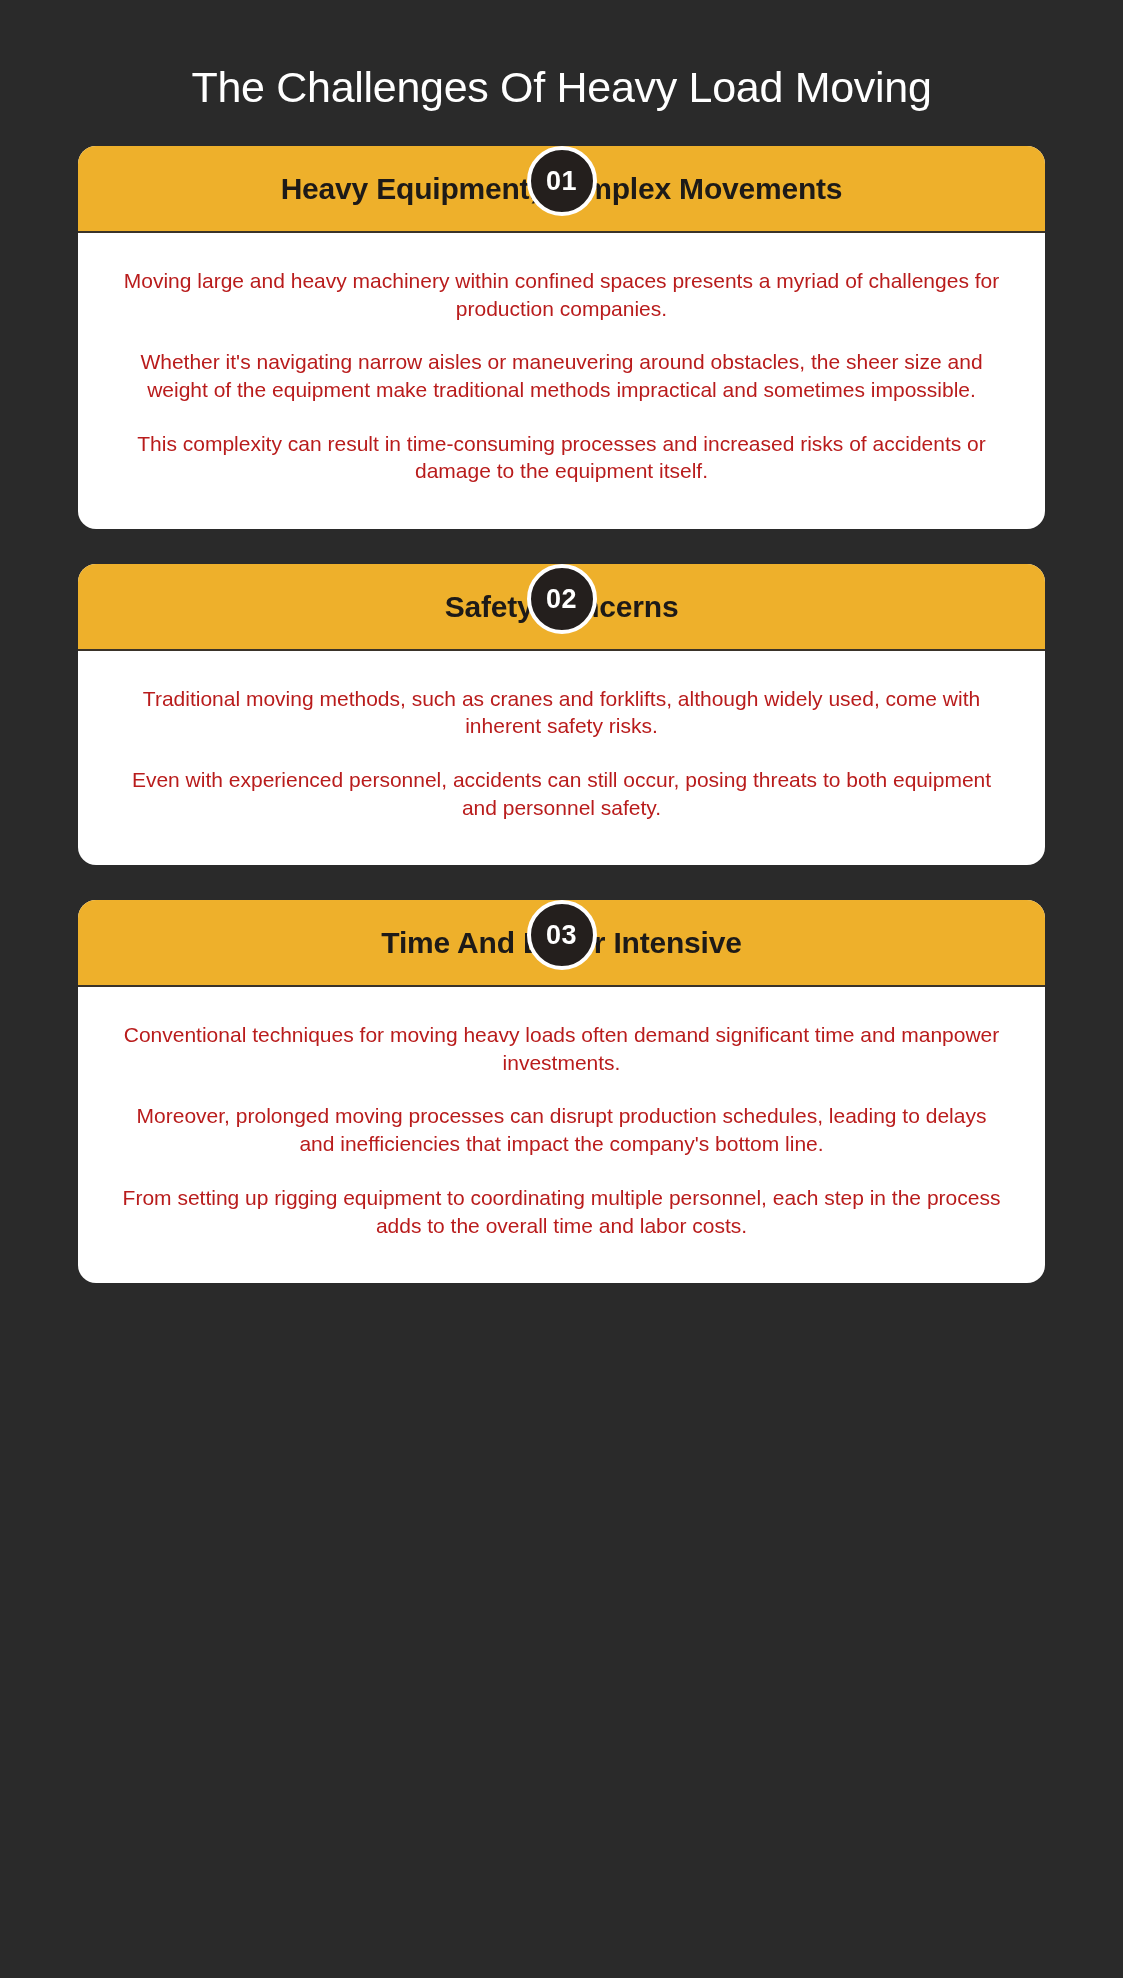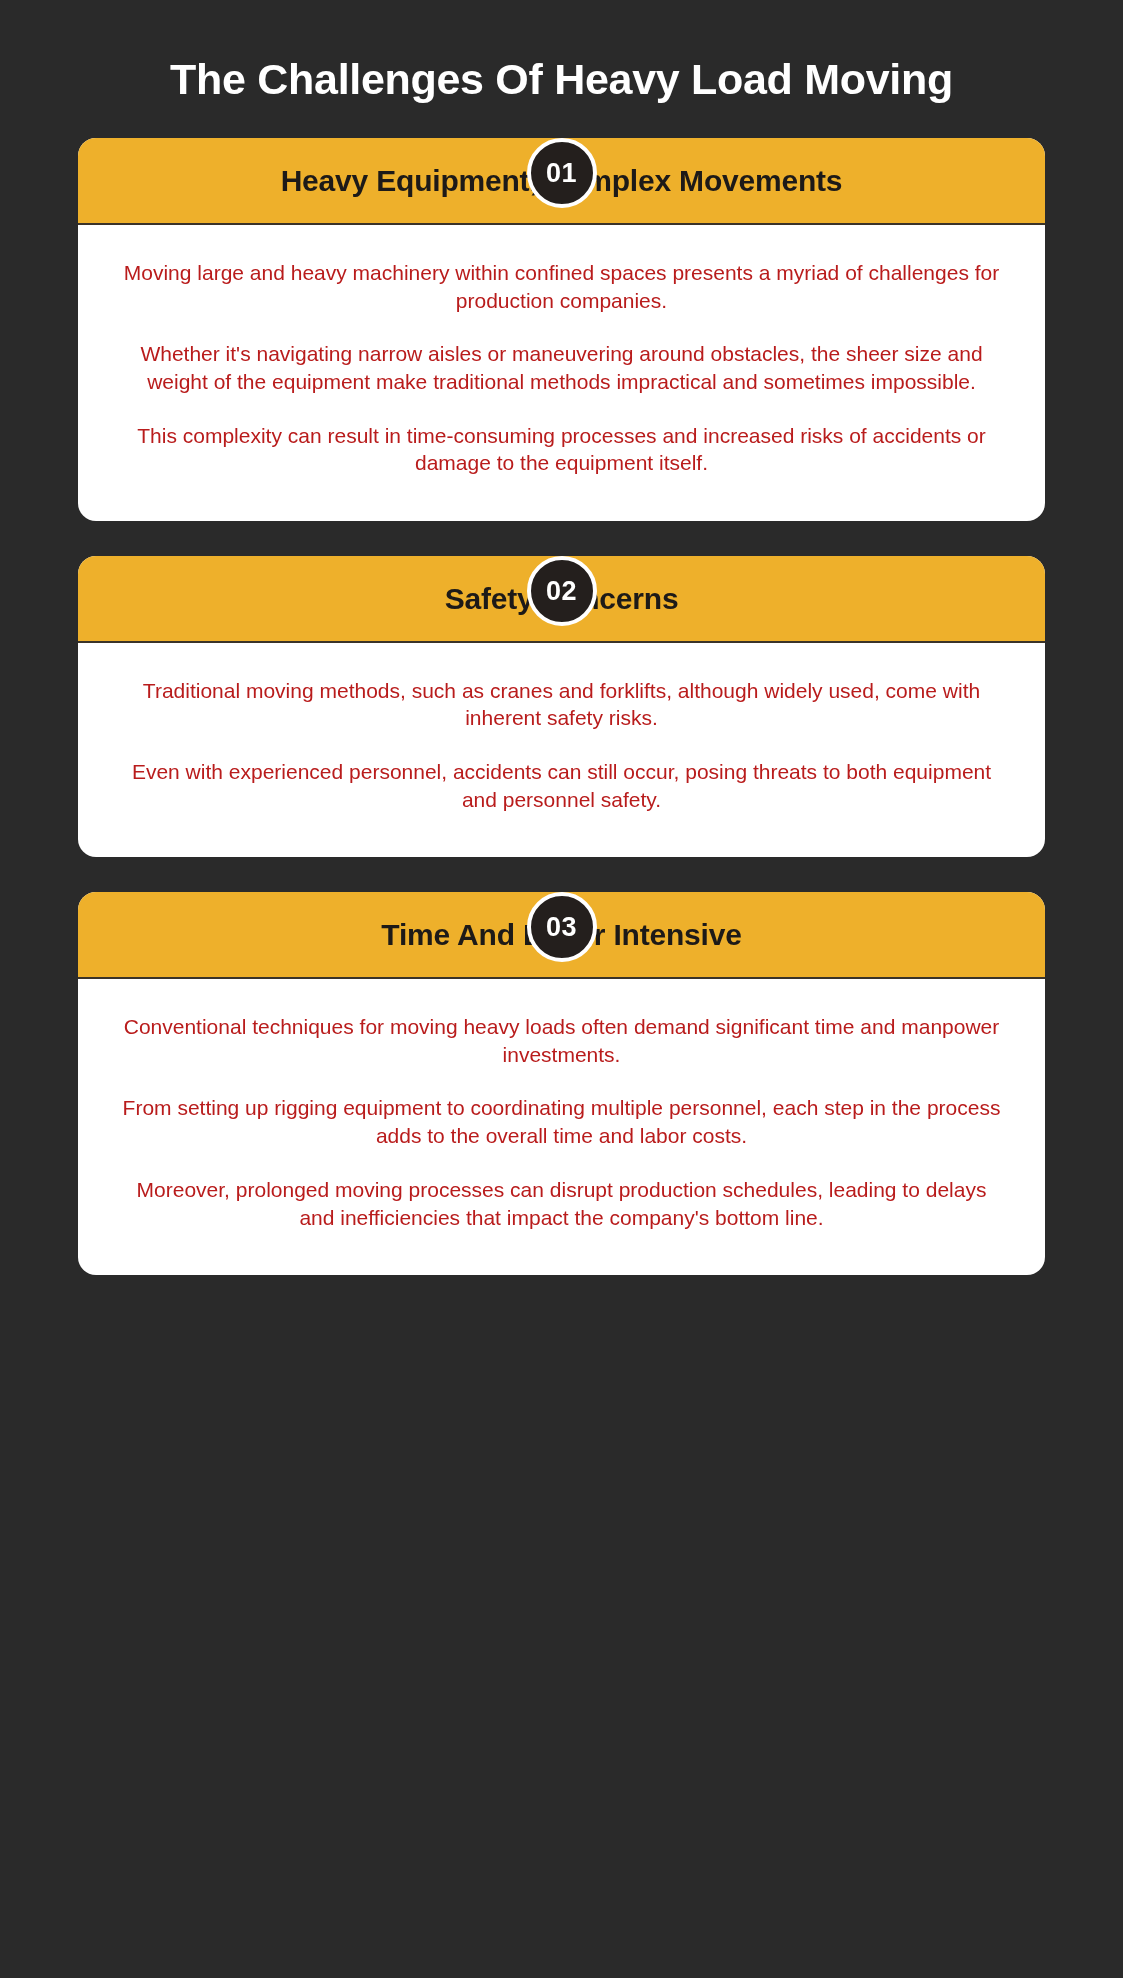--- a/index.html
+++ b/index.html
@@ -16,25 +16,25 @@
   .page {
     position: relative;
     width: 1123px;
     height: 1978px;
     background: #2a2a2a;
     box-sizing: border-box;
   }
   .page-title {
     color: #ffffff;
     font-size: 43px;
-    font-weight: bold;
+    font-weight: normal;
     text-align: center;
     letter-spacing: -0.3px;
     padding-top: 48px;
-    margin: 8px;
+    margin: 16px;
     line-height: 1.1;
   }
   .cards {
     padding: 0 78px;
     box-sizing: border-box;
   }
   .card-block {
     position: relative;
     margin-top: 30px;
   }
@@ -132,20 +132,20 @@
     </div>
 
     <div class="card-block">
       <div class="badge">03</div>
       <div class="card">
         <div class="card-header">
           <div class="card-header-title">Time And Labor Intensive</div>
         </div>
         <div class="card-body">
           <p>Conventional techniques for moving heavy loads often demand significant time and manpower investments.</p>
+          <p>Moreover, prolonged moving processes can disrupt production schedules, leading to delays and inefficiencies that impact the company's bottom line.</p>
           <p>From setting up rigging equipment to coordinating multiple personnel, each step in the process adds to the overall time and labor costs.</p>
-          <p>Moreover, prolonged moving processes can disrupt production schedules, leading to delays and inefficiencies that impact the company's bottom line.</p>
         </div>
       </div>
     </div>
 
   </div>
 </div>
 
 </body></html>

